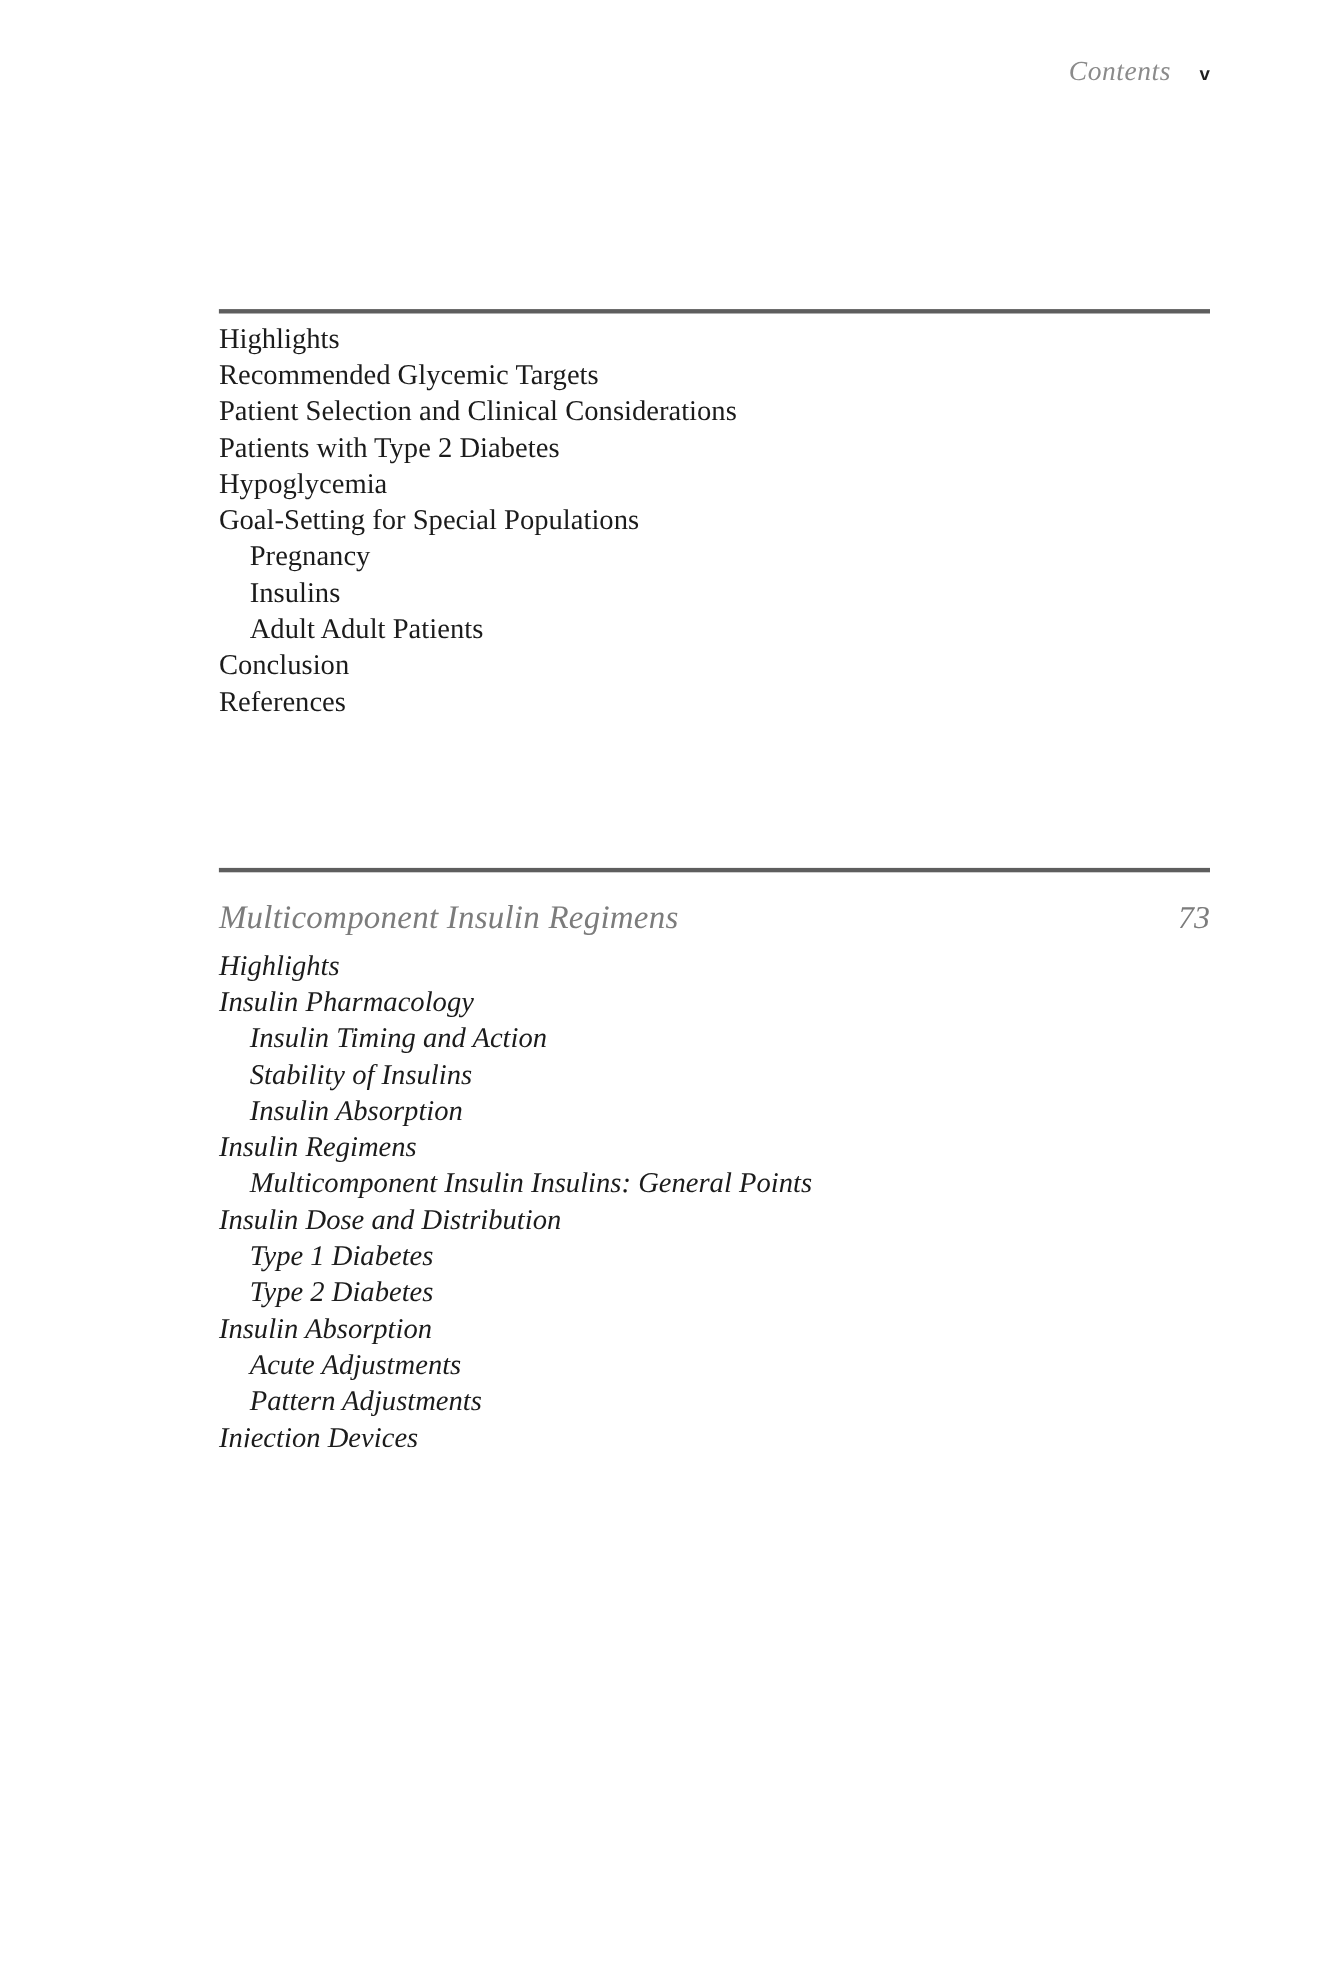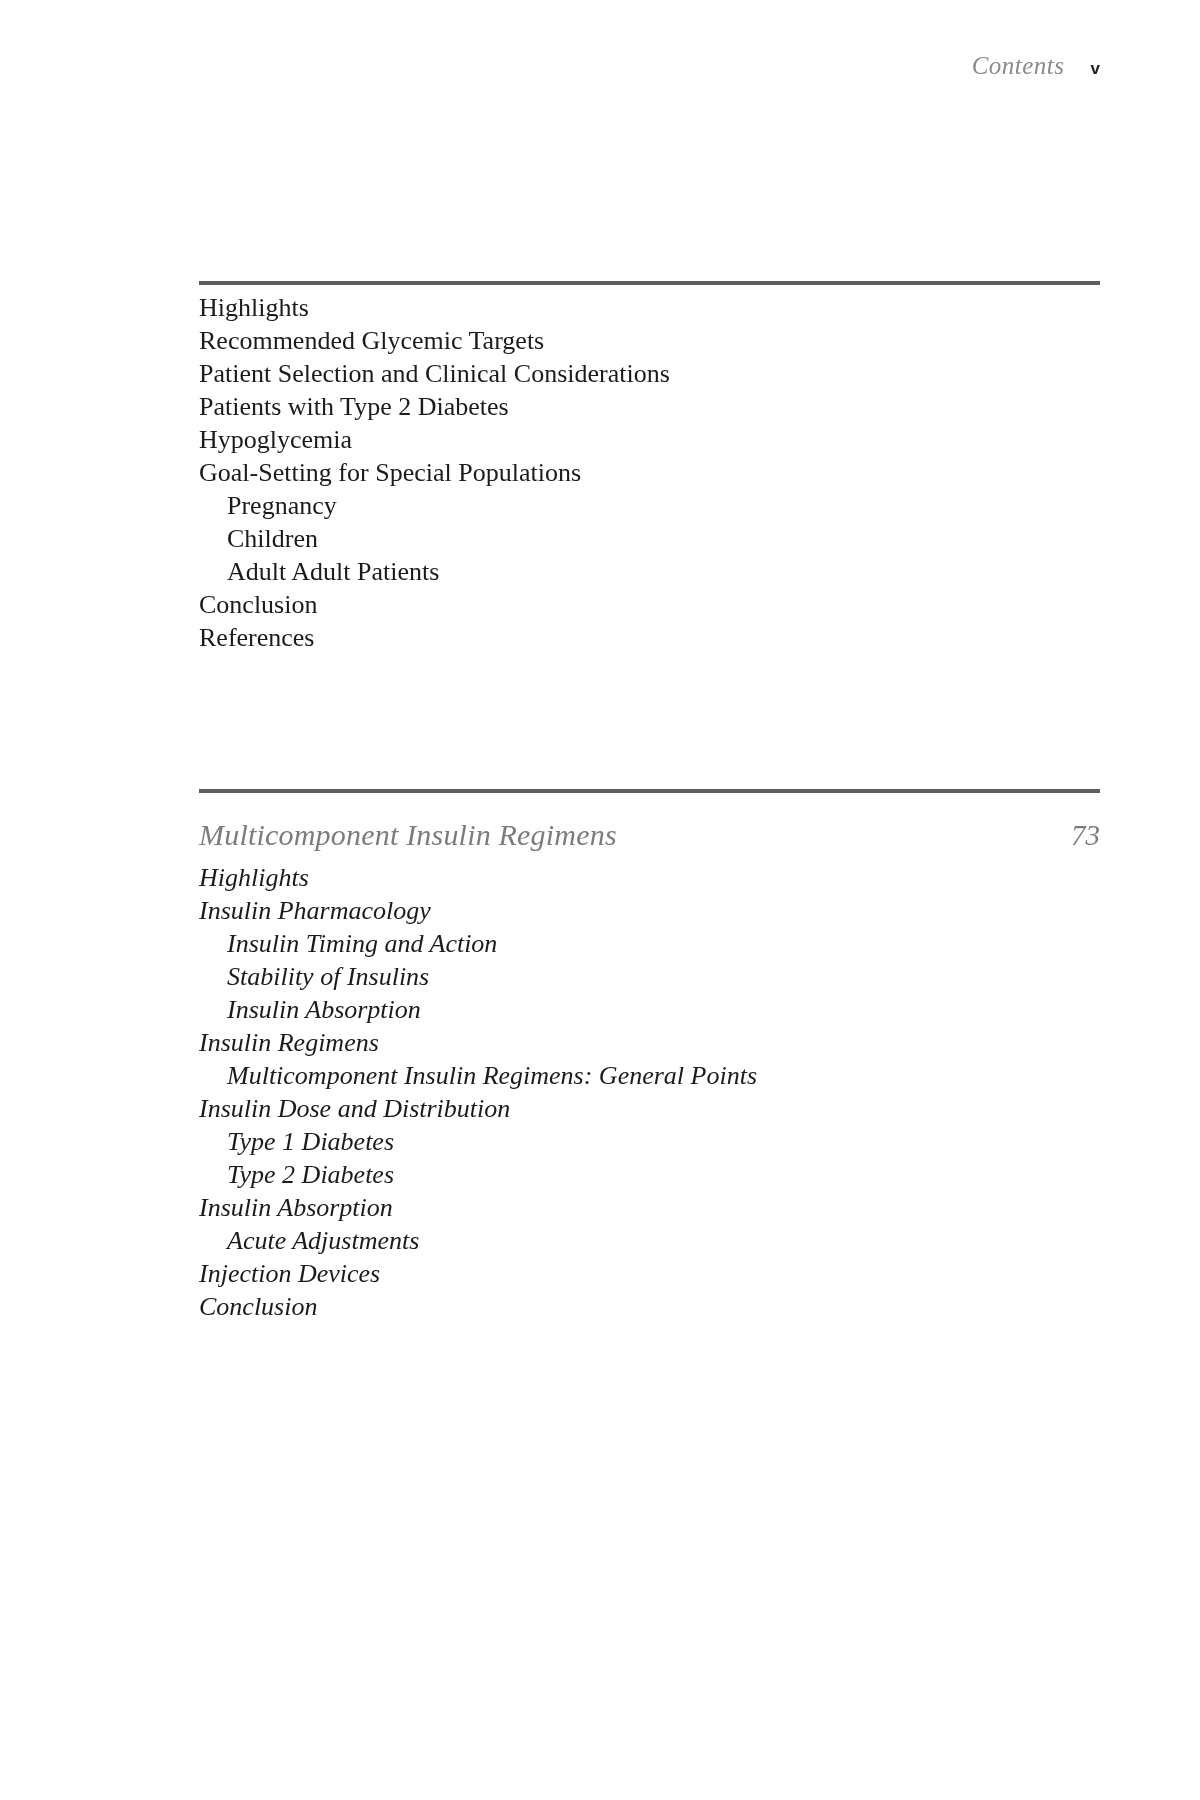--- a/index.html
+++ b/index.html
@@ -90,21 +90,21 @@
   <section class="toc-section first">
     <div class="rule"></div>
     <ul class="toc-list">
       <li>Highlights</li>
       <li>Recommended Glycemic Targets</li>
       <li>Patient Selection and Clinical Considerations</li>
       <li>Patients with Type 2 Diabetes</li>
       <li>Hypoglycemia</li>
       <li>Goal-Setting for Special Populations</li>
       <li class="indent">Pregnancy</li>
-      <li class="indent">Children</li>
+      <li class="indent">Insulins</li>
       <li class="indent">Adult Adult Patients</li>
       <li>Conclusion</li>
       <li>References</li>
     </ul>
   </section>
 
   <section class="toc-section second">
     <div class="rule"></div>
     <div class="section-heading">
       <div class="chapter-title">
@@ -112,25 +112,26 @@
       </div>
       <span class="chapter-pagenum">73</span>
     </div>
     <ul class="toc-list">
       <li>Highlights</li>
       <li>Insulin Pharmacology</li>
       <li class="indent">Insulin Timing and Action</li>
       <li class="indent">Stability of Insulins</li>
       <li class="indent">Insulin Absorption</li>
       <li>Insulin Regimens</li>
-      <li class="indent">Multicomponent Insulin Regimens: General Points</li>
+      <li class="indent">Multicomponent Insulin Insulins: General Points</li>
       <li>Insulin Dose and Distribution</li>
       <li class="indent">Type 1 Diabetes</li>
       <li class="indent">Type 2 Diabetes</li>
       <li>Insulin Absorption</li>
       <li class="indent">Acute Adjustments</li>
+      <li class="indent">Pattern Adjustments</li>
       <li>Injection Devices</li>
       <li>Conclusion</li>
       <li>References</li>
     </ul>
   </section>
 
 </div>
 
 </body></html>

